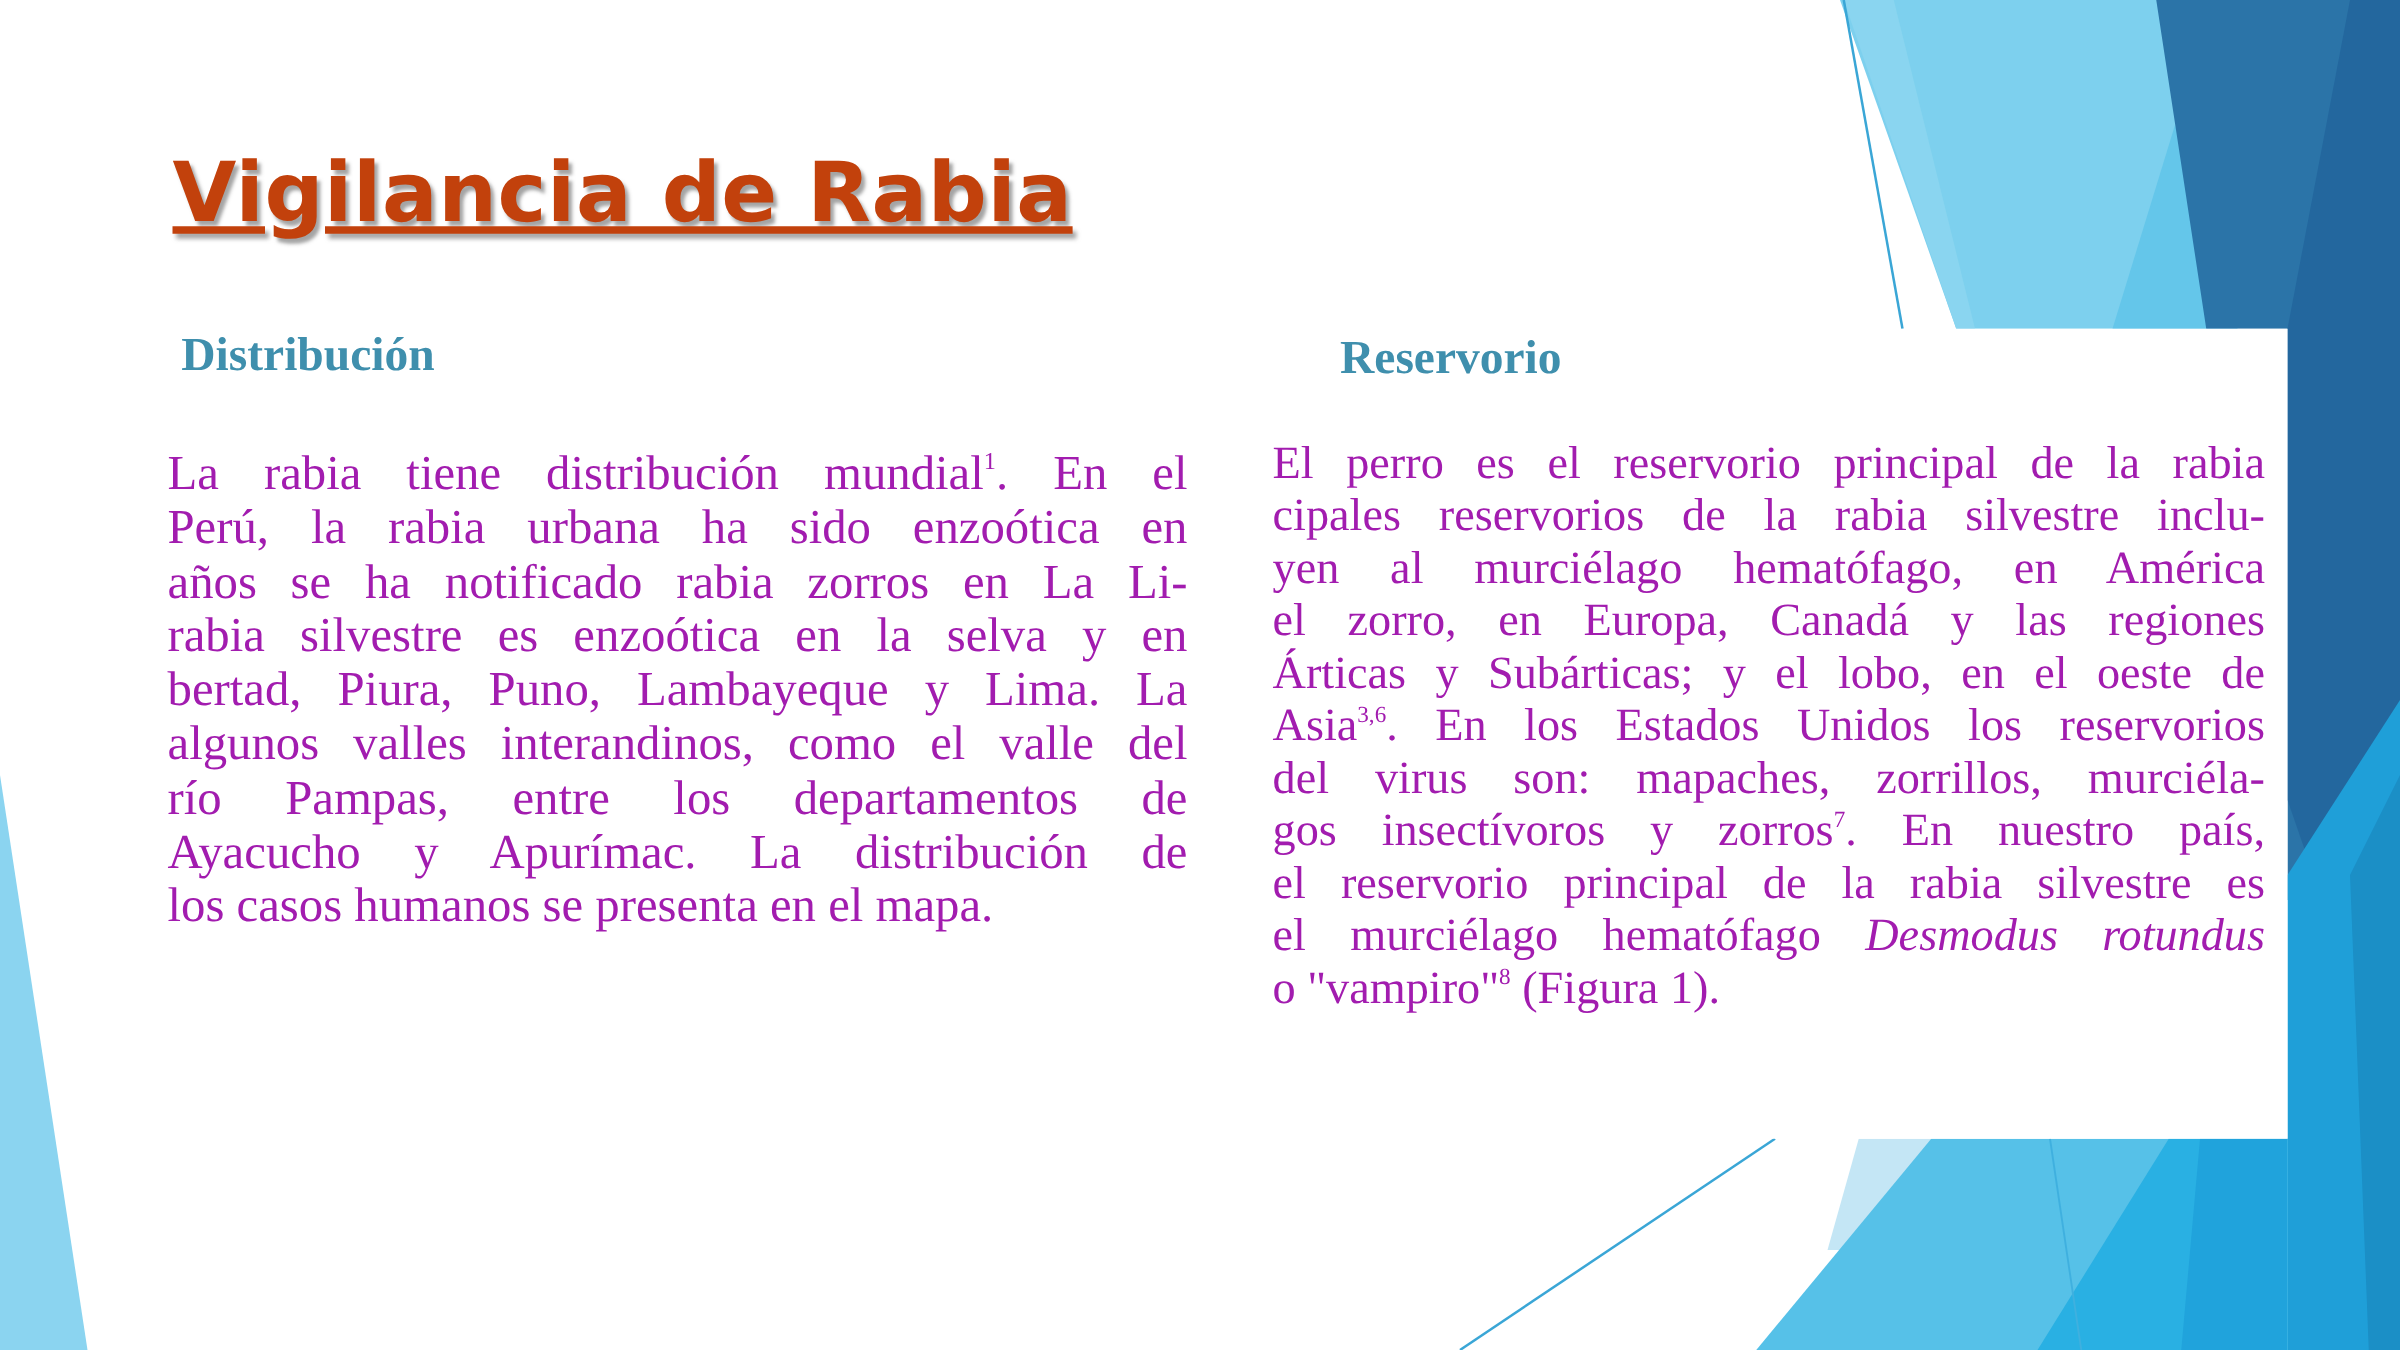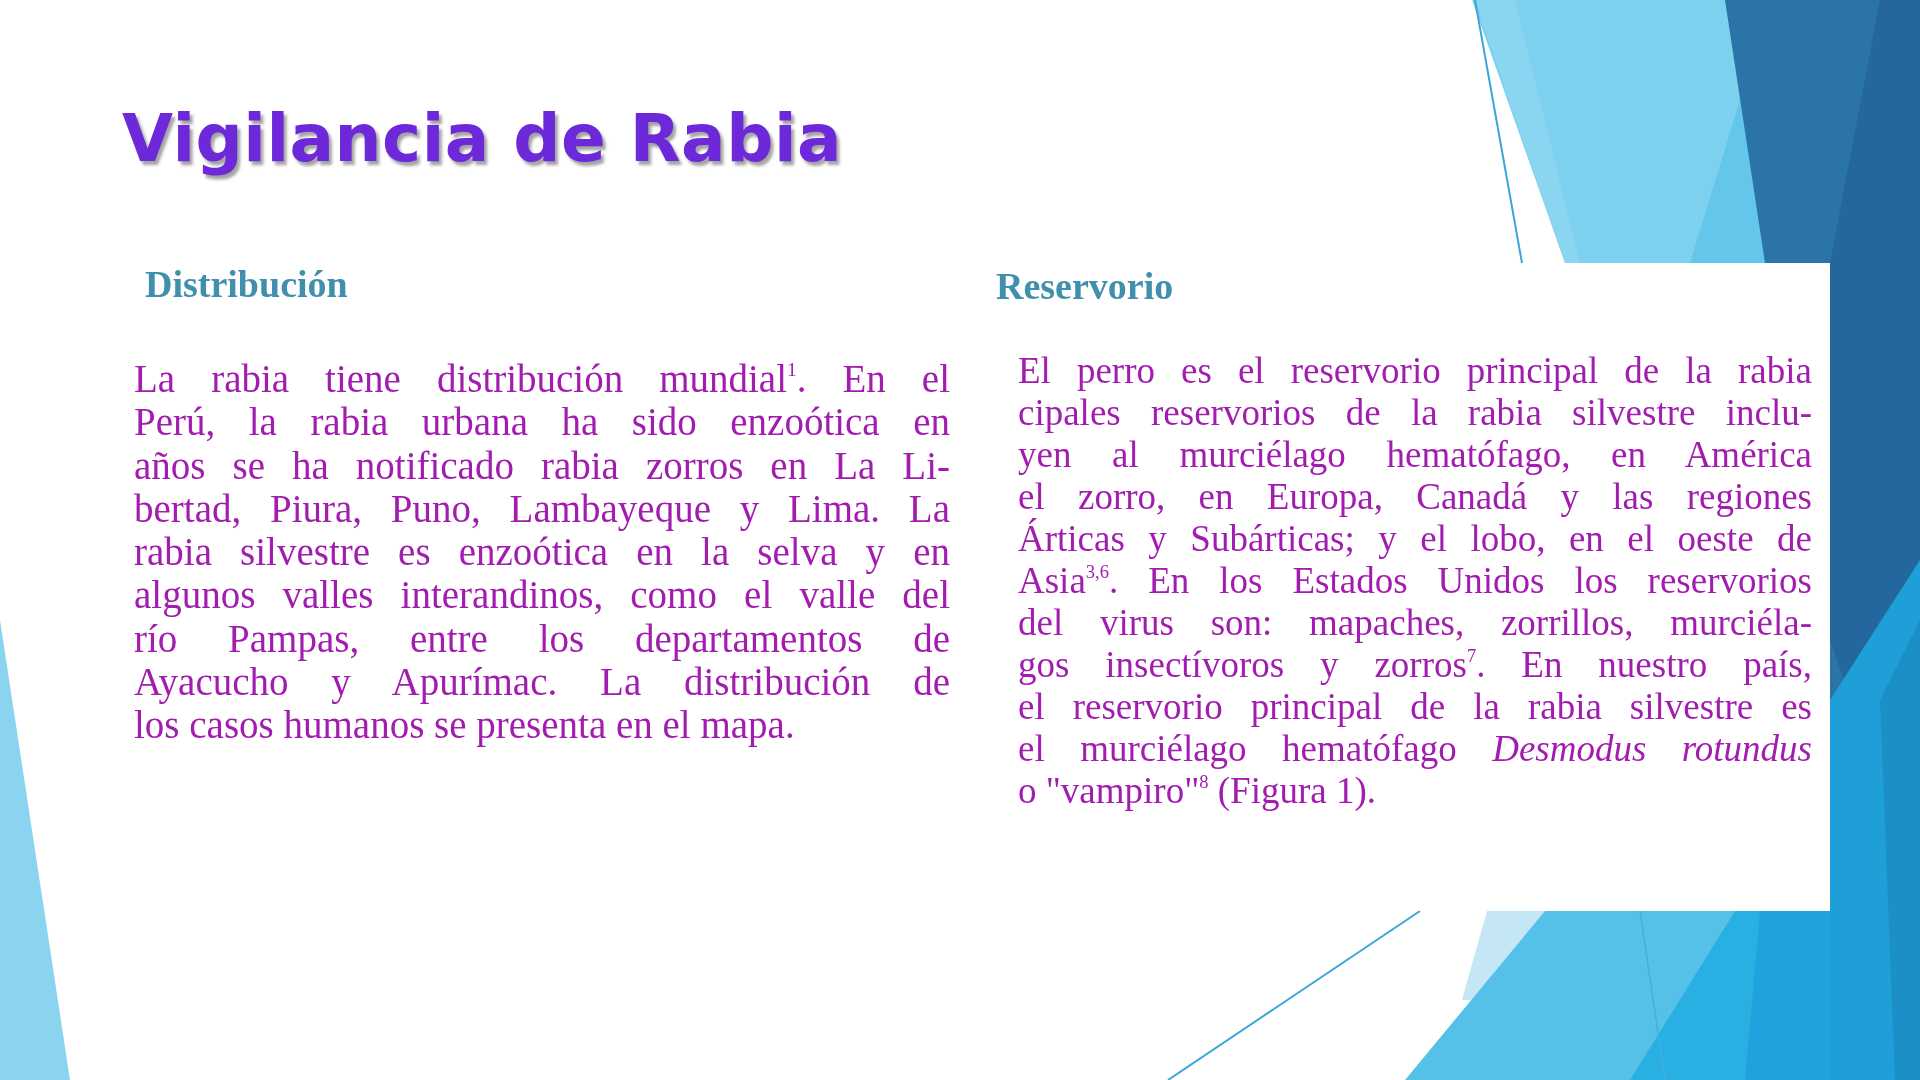--- a/index.html
+++ b/index.html
@@ -16,28 +16,29 @@
   }
   .bg {
     position: absolute;
     left: 0; top: 0;
     width: 1920px; height: 1080px;
   }
   .title {
     position: absolute;
     left: 122px;
     top: 100px;
-    margin: 0;
+    margin: 16px;
     font-family: "DejaVu Sans", sans-serif;
     font-weight: bold;
     font-size: 66px;
     letter-spacing: 0.5px;
-    color: #6d28d9;
+    color: #c2410c;
     text-shadow: 3px 4px 3px rgba(90,90,90,0.55);
     white-space: nowrap;
+    text-decoration: underline;
   }
   .text-panel {
     position: absolute;
     background: #ffffff;
   }
   .panel-right {
     left: 1000px;
     top: 263px;
     width: 830px;
     height: 648px;
@@ -45,21 +46,21 @@
   .section-heading {
     position: absolute;
     margin: 0;
     font-family: "Liberation Serif", serif;
     font-weight: bold;
     font-size: 38px;
     color: #3f8fad;
     white-space: nowrap;
   }
   .heading-left { left: 134px; top: 262px; margin-left: 11px; }
-  .heading-right { left: 996px; top: 264px; }
+  .heading-right { left: 1072px; top: 264px; }
   .body-col {
     position: absolute;
     font-family: "Liberation Serif", serif;
     font-size: 39px;
     color: #a21caf;
     margin: 0;
   }
   .body-col .line {
     display: block;
     height: 43.3px;
@@ -121,22 +122,22 @@
 
 <div class="text-panel panel-right"></div>
 
 <h1 class="title">Vigilancia de Rabia</h1>
 
 <h2 class="section-heading heading-left">Distribución</h2>
 <div class="body-col col-left">
   <span class="line"><span>La rabia tiene distribución mundial</span><sup>1</sup><span>. En el</span></span>
   <span class="line">Perú, la rabia urbana ha sido enzoótica en</span>
   <span class="line">años se ha notificado rabia zorros en La Li-</span>
+  <span class="line">rabia silvestre es enzoótica en la selva y en</span>
   <span class="line">bertad, Piura, Puno, Lambayeque y Lima. La</span>
-  <span class="line">rabia silvestre es enzoótica en la selva y en</span>
   <span class="line">algunos valles interandinos, como el valle del</span>
   <span class="line">río Pampas, entre los departamentos de</span>
   <span class="line">Ayacucho y Apurímac. La distribución de</span>
   <span class="line last">los casos humanos se presenta en el mapa.</span>
 </div>
 
 <h2 class="section-heading heading-right">Reservorio</h2>
 <div class="body-col col-right">
   <span class="line">El perro es el reservorio principal de la rabia</span>
   <span class="line">cipales reservorios de la rabia silvestre inclu-</span>

